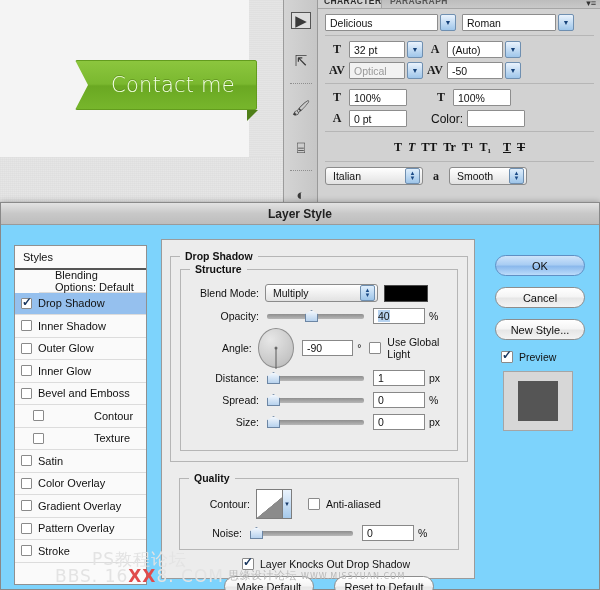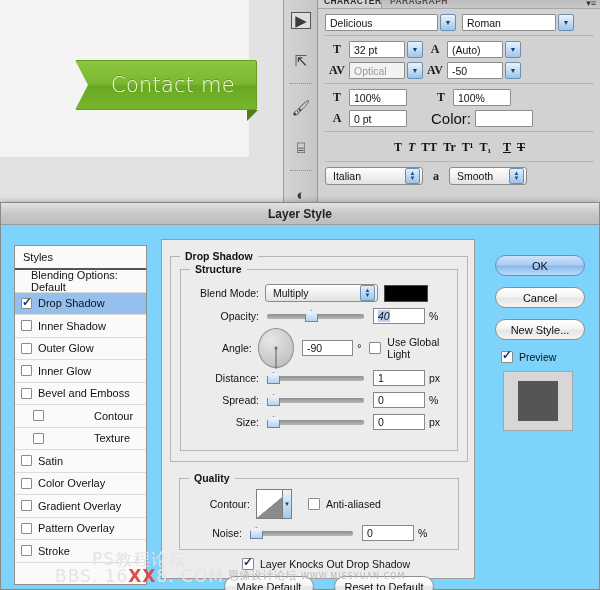--- a/index.html
+++ b/index.html
@@ -126,21 +126,21 @@
     font-size:7px; color:#16427a;
   }
   .glyph-lbl {
     width:24px; text-align:center; font-family:"Liberation Serif", serif;
     font-size:12px; color:#1a1a1a; font-weight:bold;
   }
   .style-btns { display:flex; gap:6px; justify-content:center; padding:3px 0 2px 0; }
   .style-btns span {
     font-family:"Liberation Serif", serif; font-size:12px; color:#111; font-weight:bold;
   }
-  .color-label { font-size:15px; color:#111; margin-right:4px; }
+  .color-label { font-size:12px; color:#111; margin-right:4px; }
 
   
   .dialog {
     position:absolute; left:0; top:202px; width:600px; height:388px;
     background:#7dd3fc;
     border:1px solid #898989;
     box-shadow: 0 0 6px rgba(0,0,0,.3);
   }
   .dialog-title {
     height:22px;
@@ -158,21 +158,21 @@
   }
   .styles-head {
     height:24px; padding:0 8px; display:flex; align-items:center;
     font-size:11px; color:#111; border-bottom:2px solid #555;
     background:#fafafa;
   }
   .style-row {
     height:22.5px; display:flex; align-items:center; padding:0 6px;
     font-size:11px; color:#111; border-bottom:1px solid #dcdcdc;
   }
-  .style-row.plain { padding-left:16px; }
+  .style-row.plain { padding-left:16px;margin-left:24px; }
   .style-row.sel { background:#95c0ee; }
   .style-row.indent { padding-left:18px;gap:44px; }
   .cb {
     width:11px; height:11px; background:#fff; border:1px solid #8a8a8a;
     margin-right:6px; border-radius:1px; position:relative; flex:none;
   }
   .cb.on:after {
     content:"✓"; position:absolute; left:0px; top:-4px;
     font-size:12px; color:#17355e; font-weight:bold;
   }
@@ -503,21 +503,21 @@
               </div>
               <div class="swatch" style="margin-left:6px;"></div>
             </div>
 
             <div style="position:absolute; left:8px; top:38px; display:flex; align-items:center; width:264px;">
               <span class="lbl" style="width:70px;">Opacity:</span>
               <div class="slider" style="width:97px; margin-left:8px;">
                 <div class="slider-track"></div>
                 <div class="slider-thumb" style="left:38px;"></div>
               </div>
-              <div class="num sel" style="margin-left:9px;font-style:italic;">
+              <div class="num sel" style="margin-left:9px;">
                 <span>40</span>
               </div>
               <span class="unit">%</span>
             </div>
 
             <div style="position:absolute; left:8px; top:58px; display:flex; align-items:center; width:268px;">
               <span class="lbl" style="width:70px;">Angle:</span>
               <div class="dial" style="margin-left:6px;">
                 <div class="dial-dot"></div>
                 <div class="dial-needle"></div>

